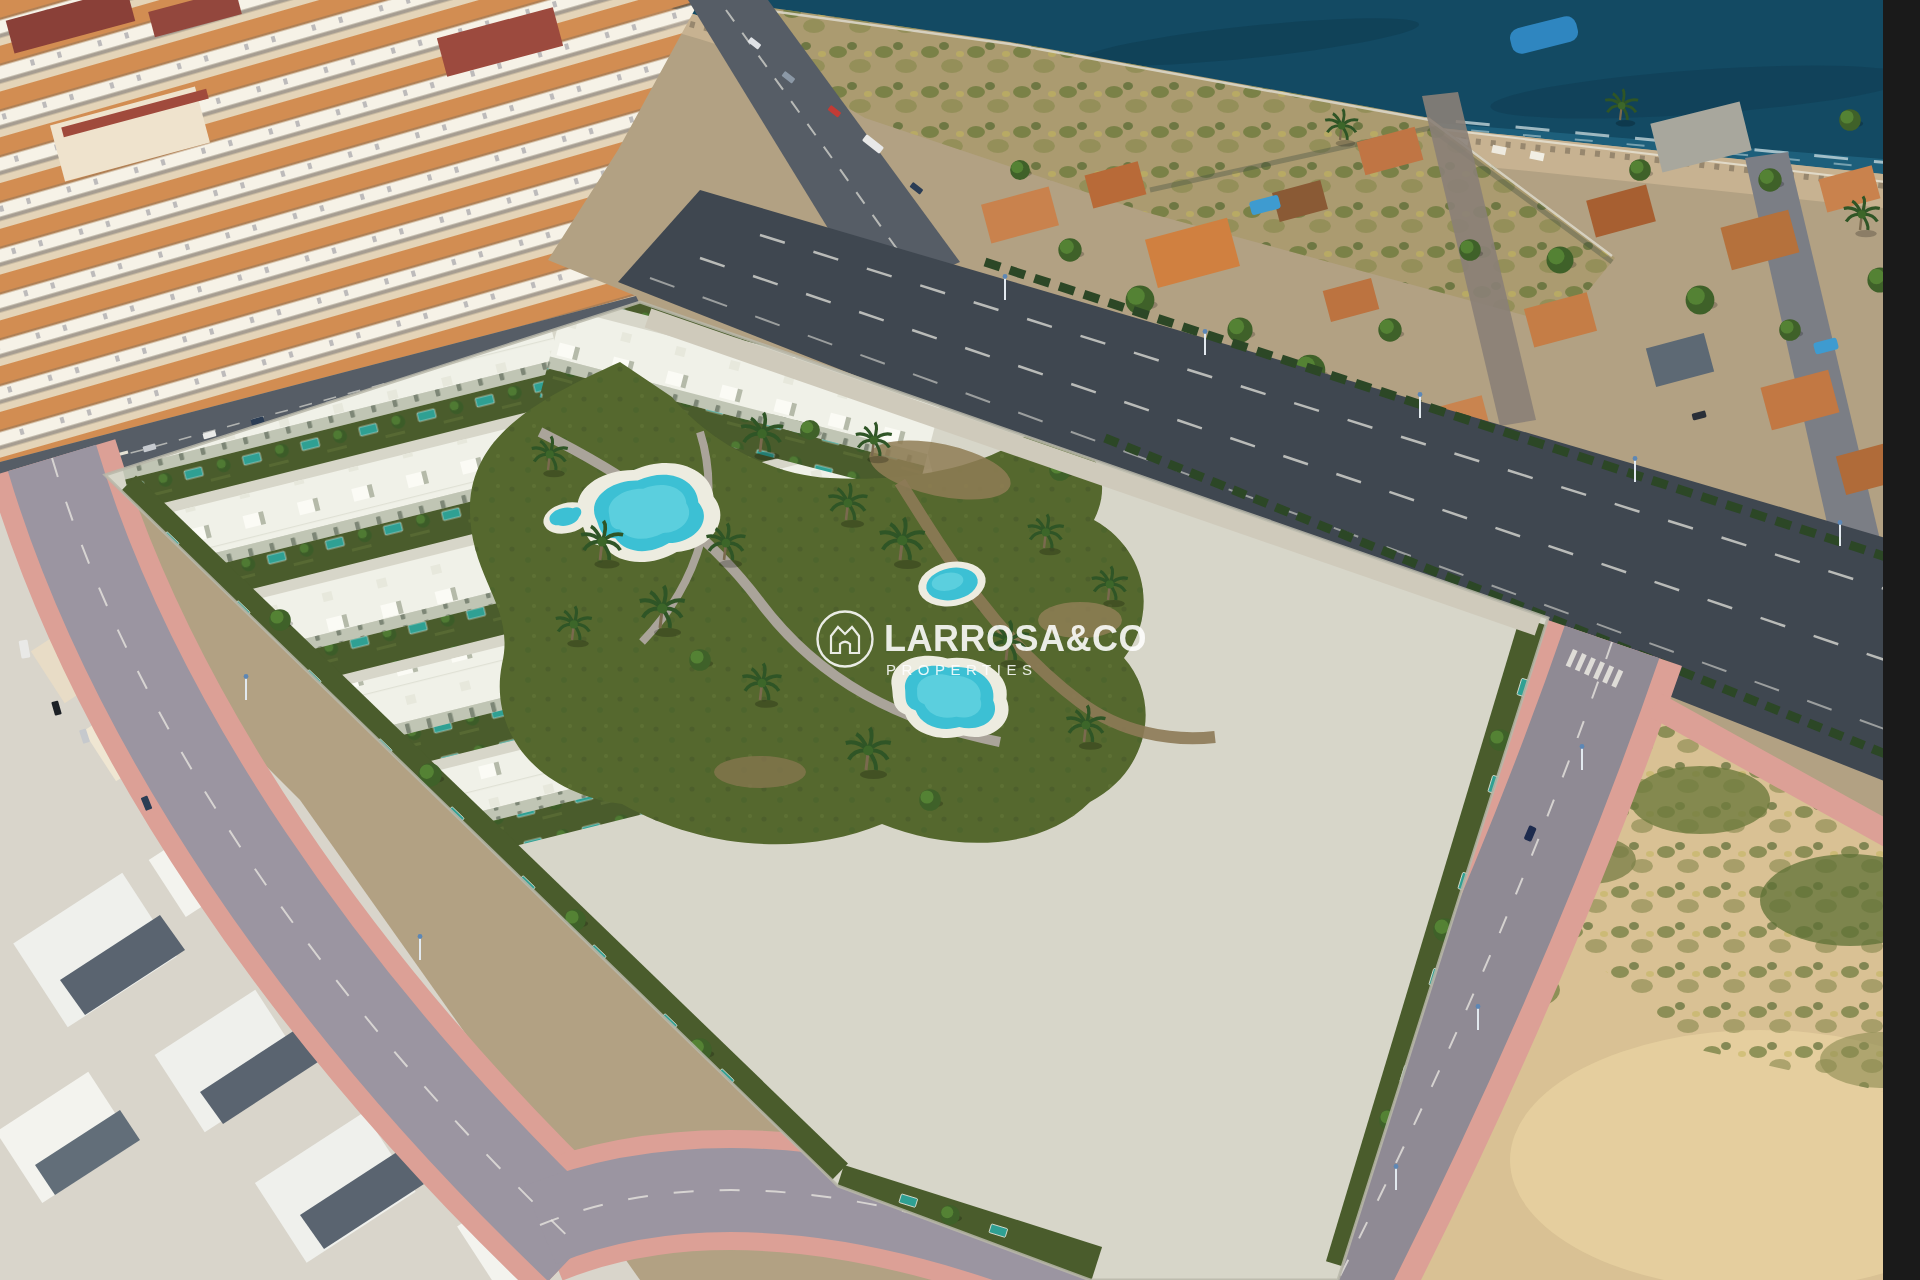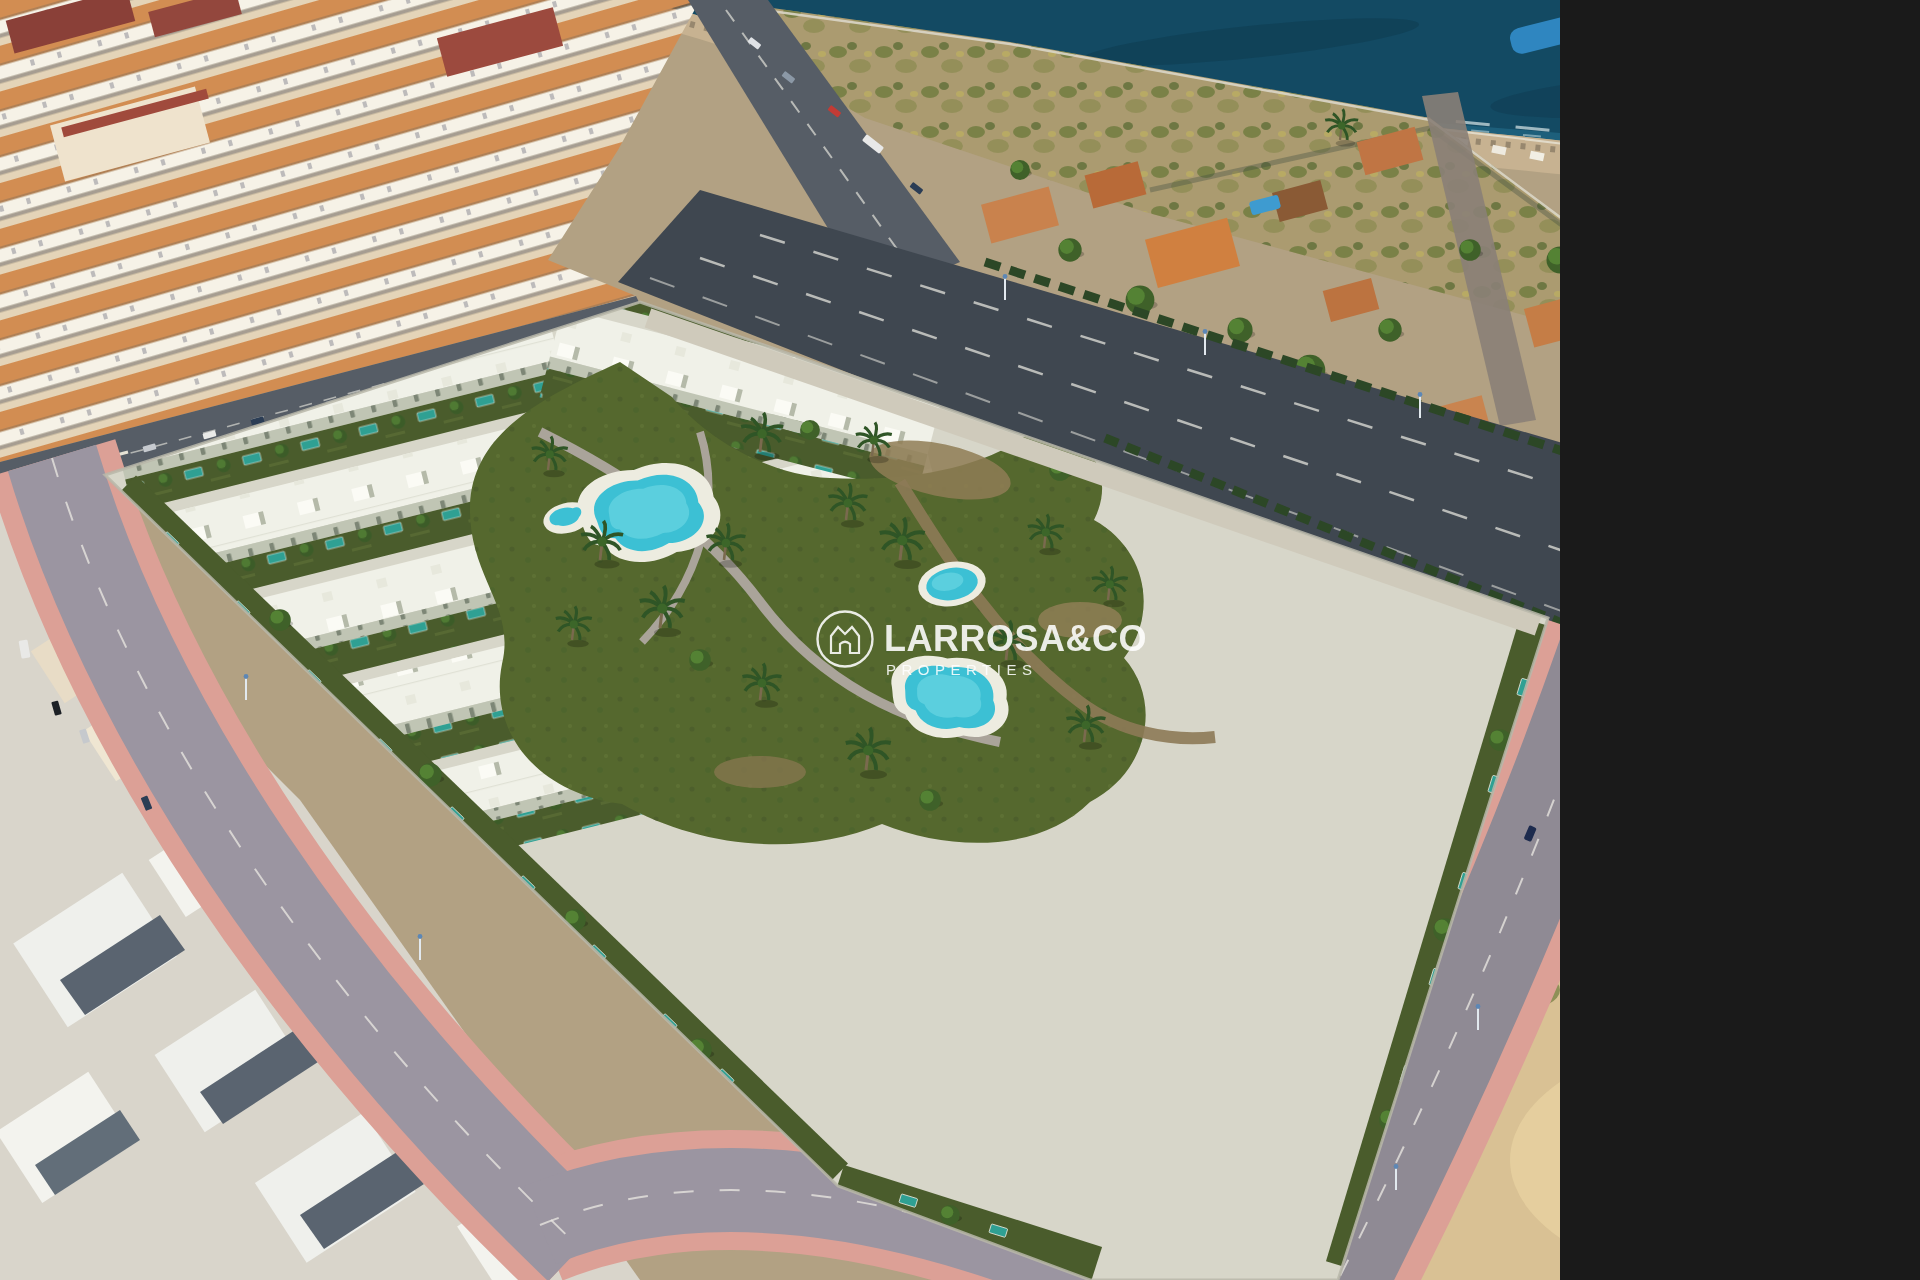--- a/index.html
+++ b/index.html
@@ -1,16 +1,16 @@
 <!DOCTYPE html>
 <html><head>
 <meta charset="utf-8">
 <style>
   html,body{margin:0;padding:0;background:#1a1a1a;}
-  .stage{position:relative;width:1560px;height:1280px;overflow:hidden;background:#b2a183;
+  .stage{position:relative;width:1883px;height:1280px;overflow:hidden;background:#b2a183;
          font-family:"Liberation Sans", sans-serif;}
   .stage svg{position:absolute;inset:0;display:block;}
   text{font-family:"Liberation Sans", sans-serif;}
   .brand-text{font-weight:bold;letter-spacing:0.5px;}
   .tagline-text{font-weight:normal;letter-spacing:5.5px;}
 </style>
 </head>
 <body>
 
 <div class="stage">

